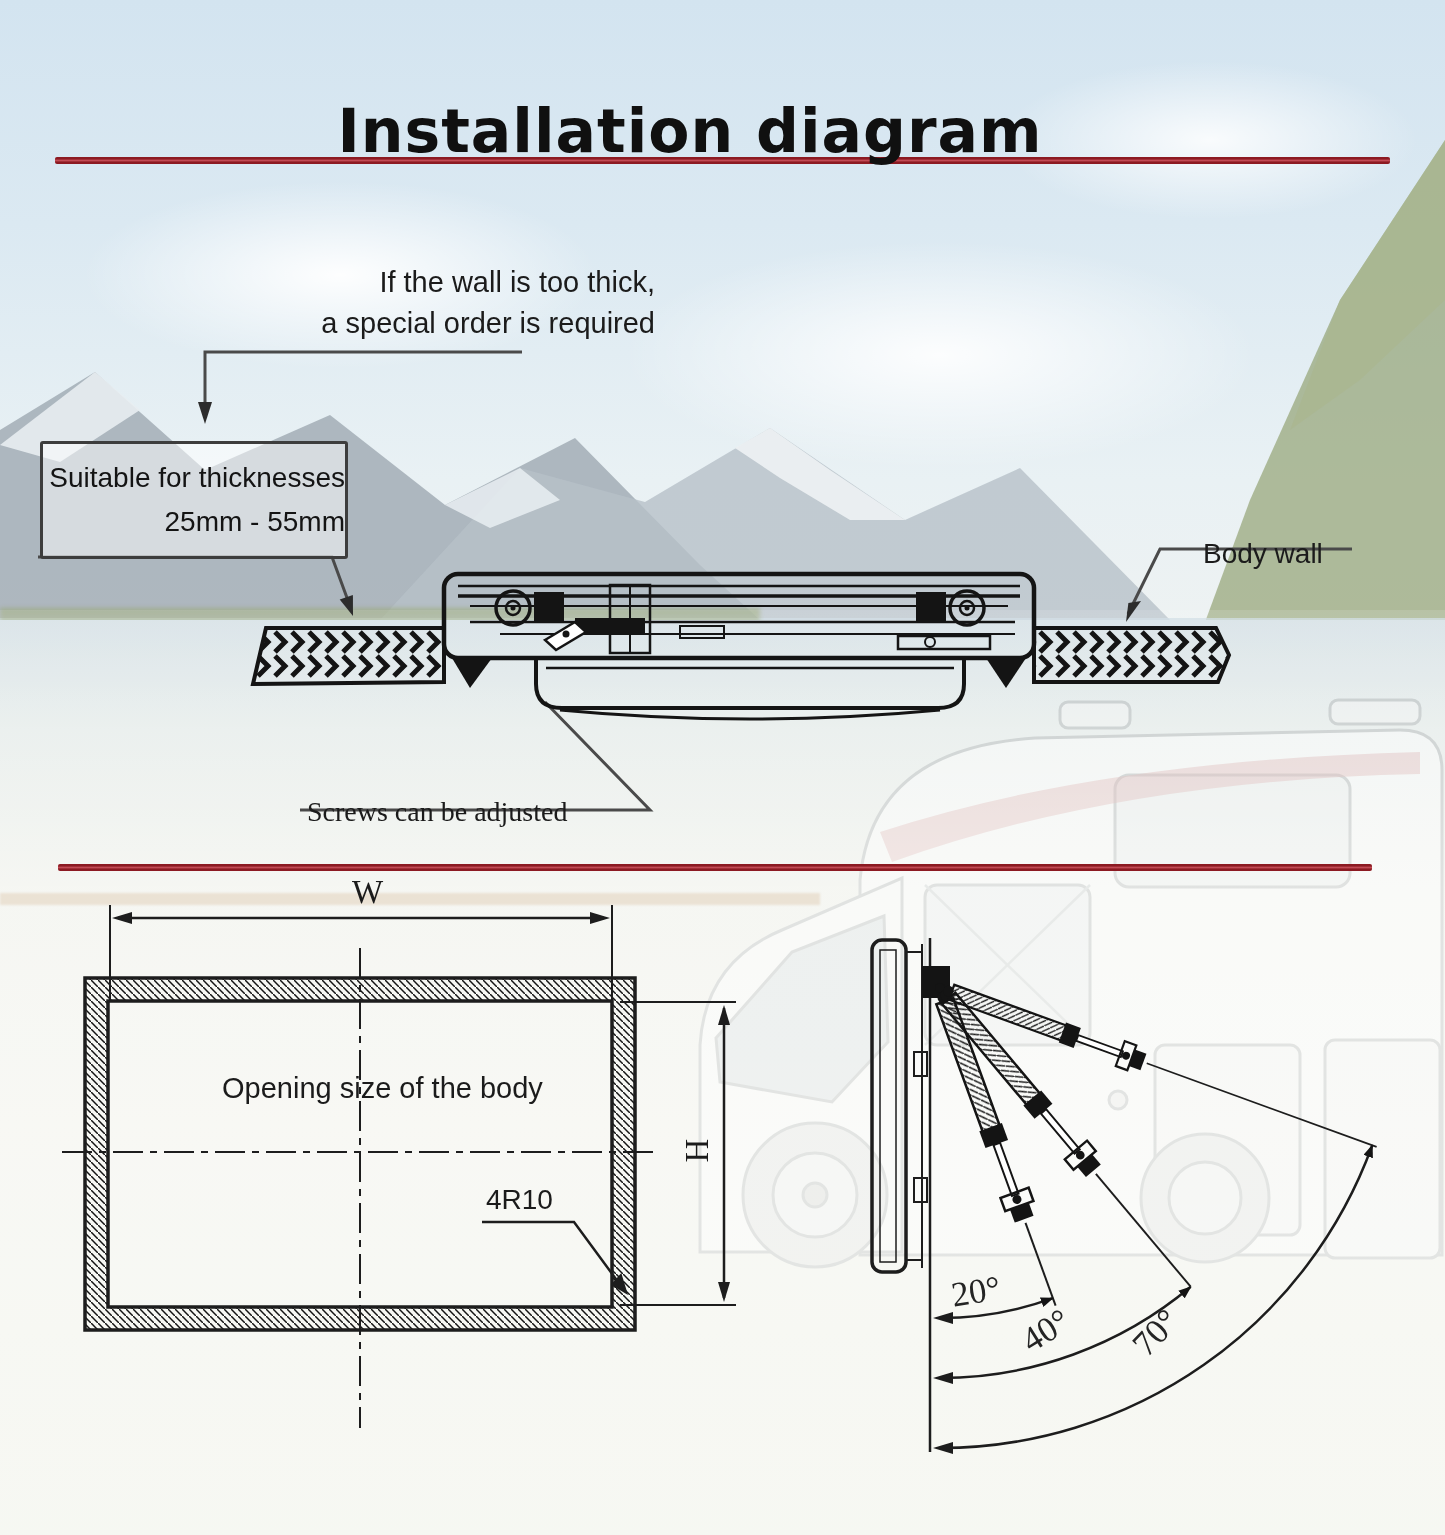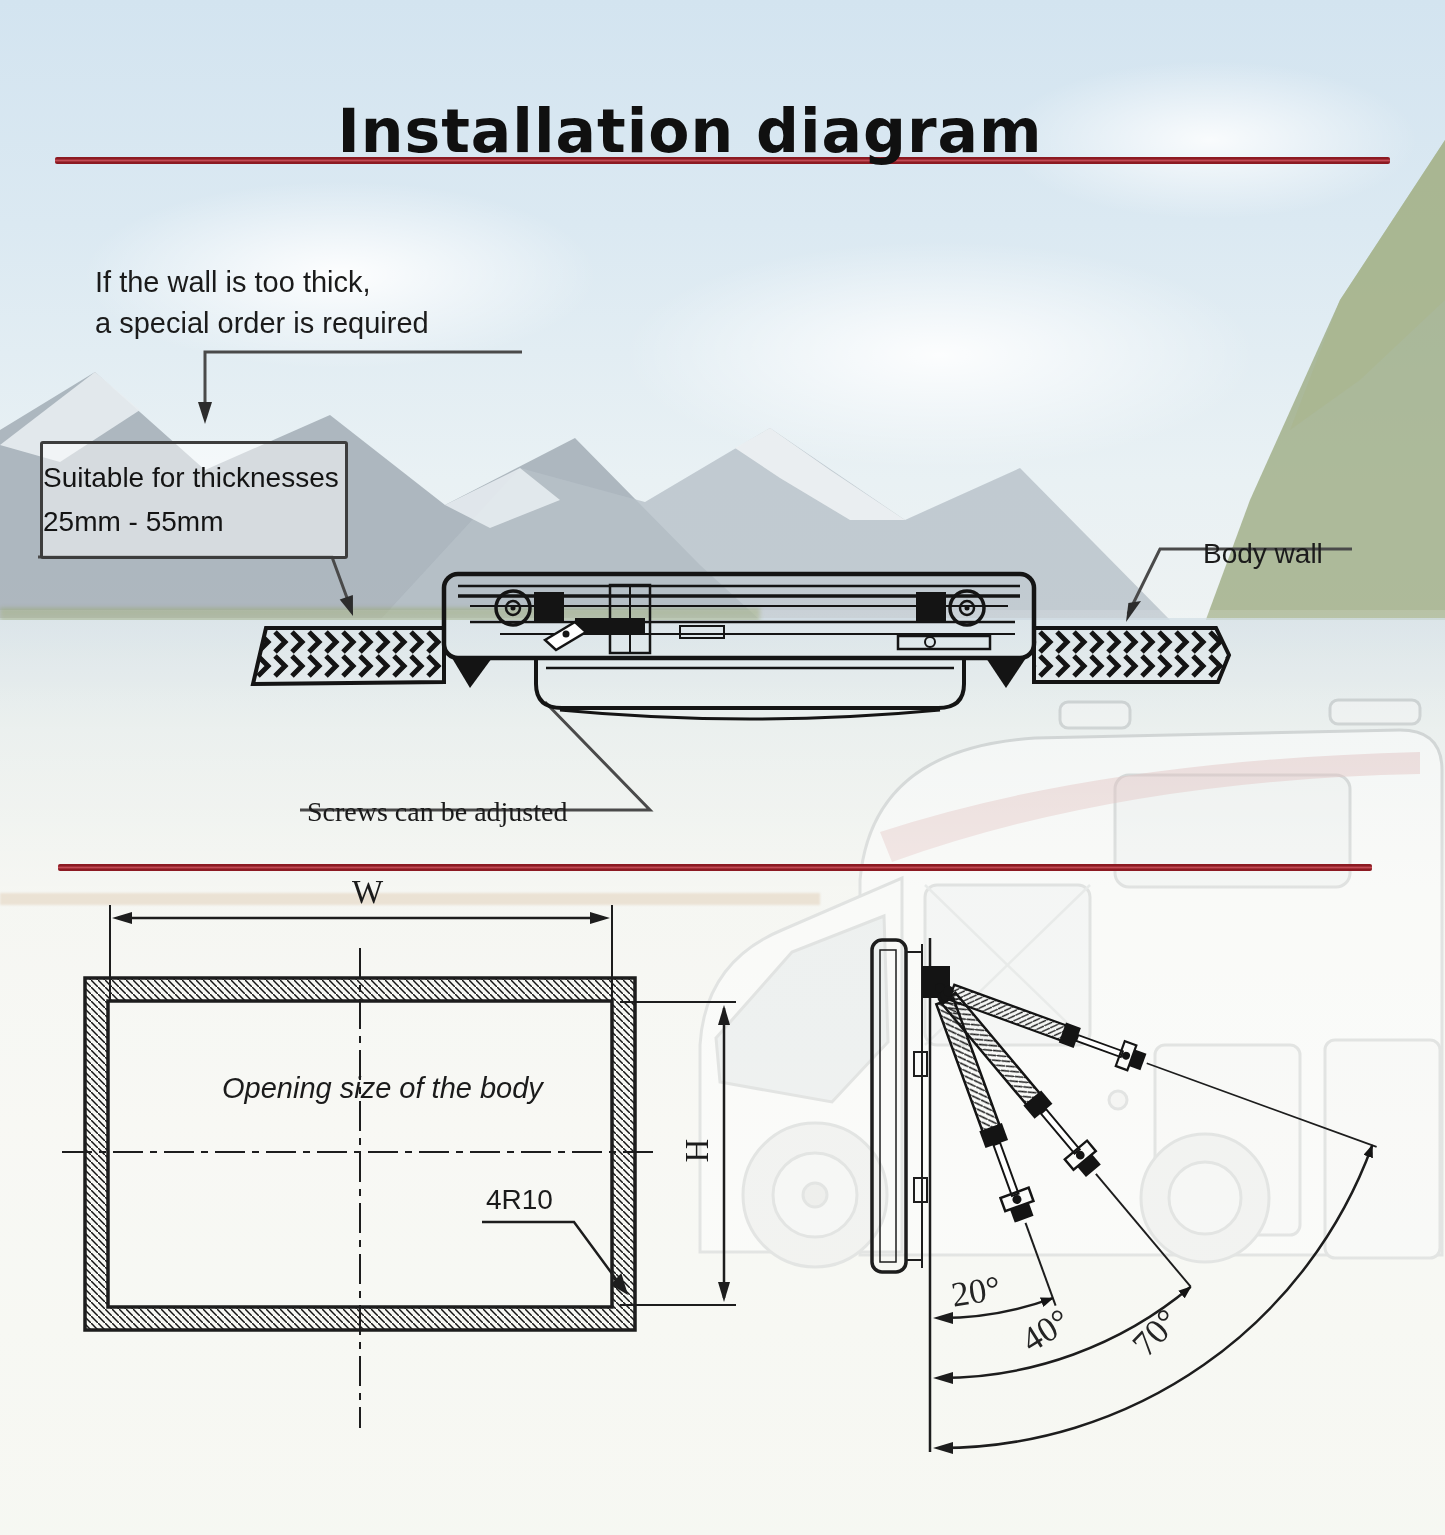--- a/index.html
+++ b/index.html
@@ -19,25 +19,25 @@
   .wash{position:absolute;left:0;top:610px;width:1445px;height:925px;
        background:linear-gradient(180deg,rgba(255,255,255,.12),rgba(255,255,255,.5) 30%,rgba(255,255,255,.55));}
   
   .red-rule{position:absolute;height:7px;
        background:linear-gradient(180deg,#8c1a22 0%,#8c1a22 26%,#c24b55 50%,#8c1a22 74%,#8c1a22 100%);
        border-radius:2px;}
   
   .title{position:absolute;left:690px;top:52px;transform:translateX(-50%);
        font-family:"DejaVu Sans",sans-serif;font-weight:700;font-size:60px;
        letter-spacing:1px;color:#101010;white-space:nowrap;margin-top:44px;}
-  .note{position:absolute;color:#1b1b1b;font-size:29px;line-height:41px;text-align:left;}
+  .note{position:absolute;color:#1b1b1b;font-size:29px;line-height:41px;text-align:right;}
   .label{position:absolute;color:#1b1b1b;font-size:28px;white-space:nowrap;}
   .thickness-box{position:absolute;left:40px;top:441px;width:302px;height:112px;
        border:3px solid #3d3d3d;border-radius:3px;background:rgba(255,255,255,.5);
-       display:flex;flex-direction:column;justify-content:center;align-items:flex-start;
+       display:flex;flex-direction:column;justify-content:center;align-items:flex-end;
        font-size:28px;color:#141414;line-height:44px;}
   .dim{position:absolute;font-family:"Liberation Serif",serif;font-size:33px;color:#1b1b1b;white-space:nowrap;}
   .angle-label{position:absolute;font-family:"Liberation Serif",serif;font-size:35px;color:#242424;white-space:nowrap;}
   svg{position:absolute;left:0;top:0;}
 </style>
 </head>
 <body>
 
 <div id="bg">
   <div class="sky"></div>
@@ -231,21 +231,21 @@
 
 <div class="thickness-box">
   <span>Suitable for thicknesses</span>
   <span>25mm - 55mm</span>
 </div>
 
 <span class="label" style="left:1203px;top:505px;margin-top:33px;">Body wall</span>
 
 <span class="label" style="left:307px;top:796px;font-family:Liberation Serif, serif;">Screws can be adjusted</span>
 
-<span class="label" style="left:222px;top:1072px;font-size:29px;font-style:italic;">Opening size of the body</span>
+<span class="label" style="left:222px;top:1072px;font-size:29px;">Opening size of the body</span>
 
 <span class="label" style="left:486px;top:1184px;">4R10</span>
 
 <span class="dim" style="left:352px;top:874px;">W</span>
 
 <span class="dim" style="left:686px;top:1132px;transform:rotate(-90deg);">H</span>
 
 <span class="angle-label" style="left:976px;top:1292px;transform:translate(-50%,-50%) rotate(-9deg);">20°</span>
 <span class="angle-label" style="left:1046px;top:1331px;transform:translate(-50%,-50%) rotate(-32deg);">40°</span>
 <span class="angle-label" style="left:1156px;top:1333px;transform:translate(-50%,-50%) rotate(-46deg);">70°</span>

